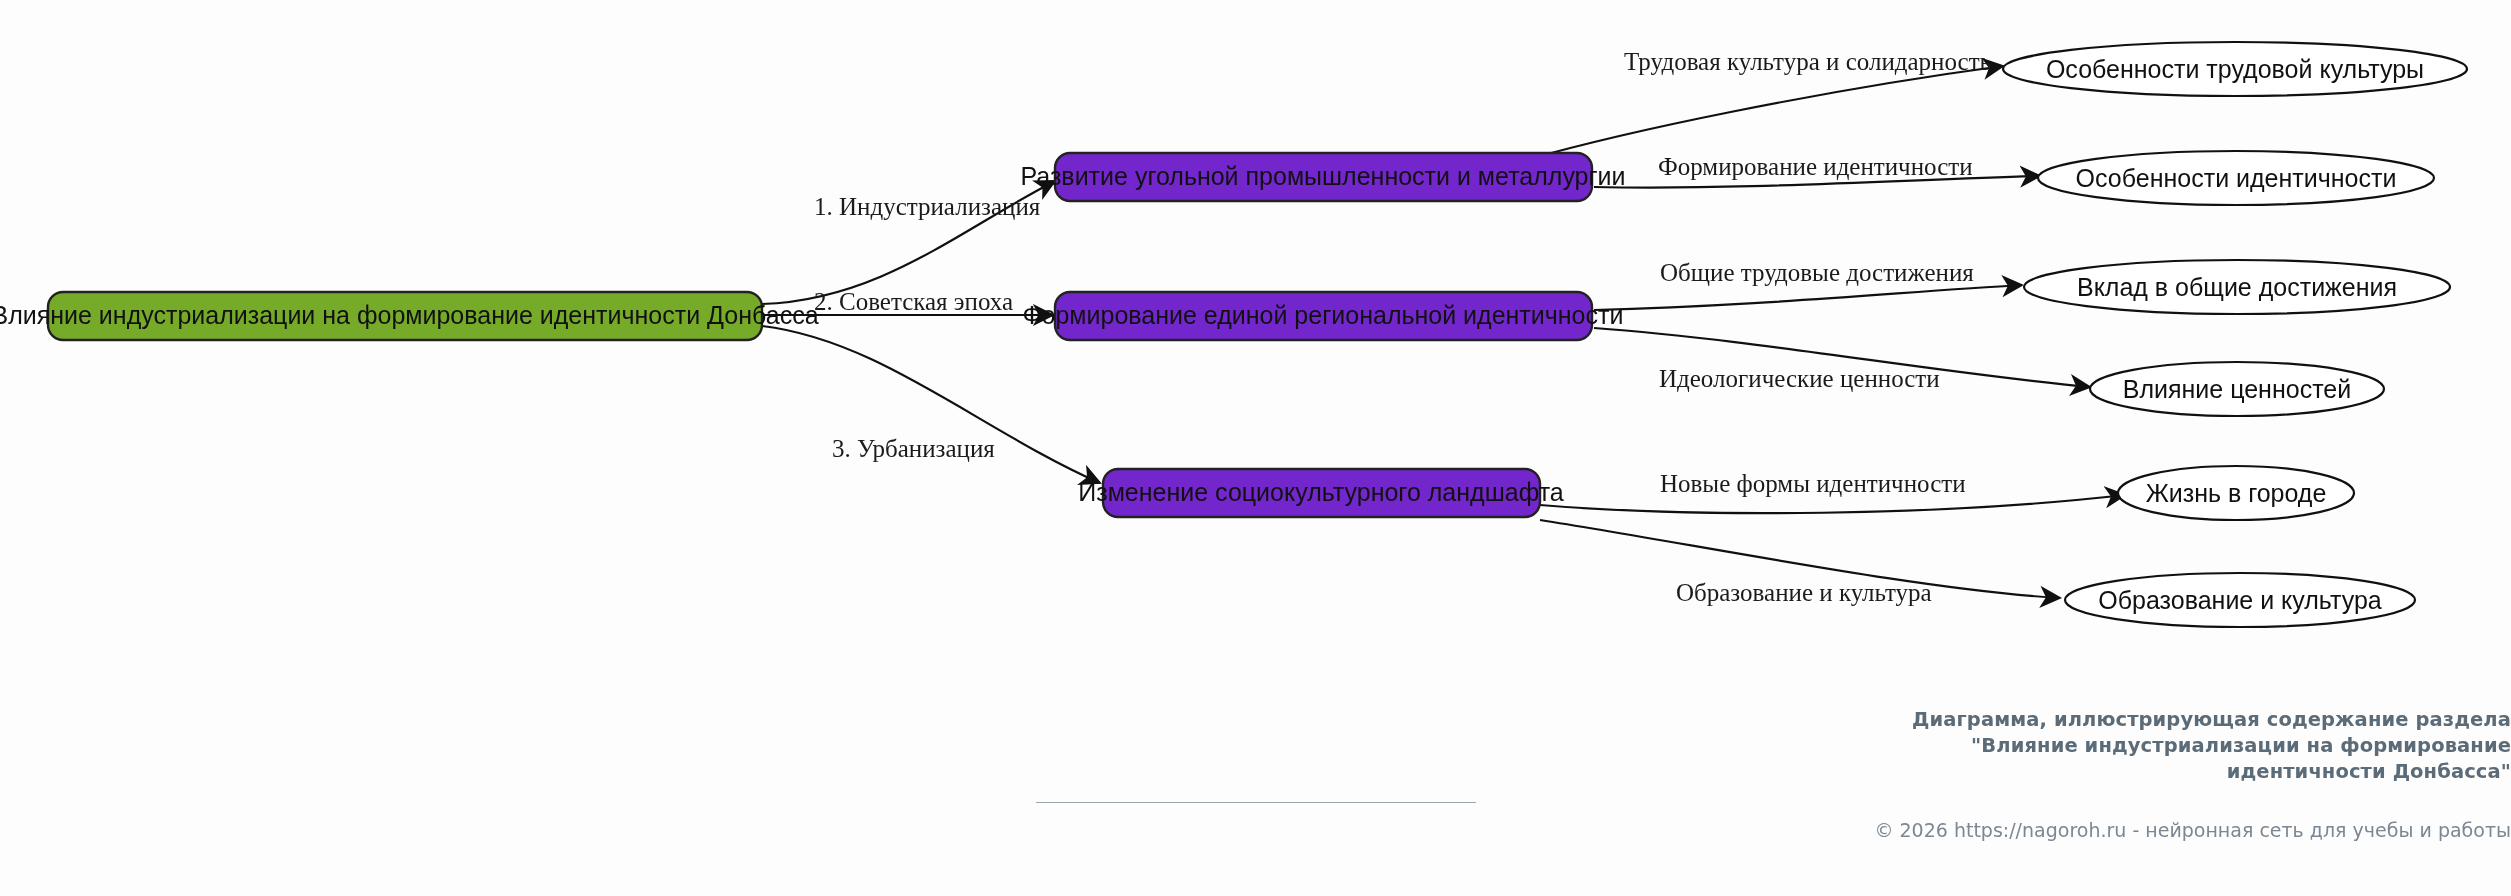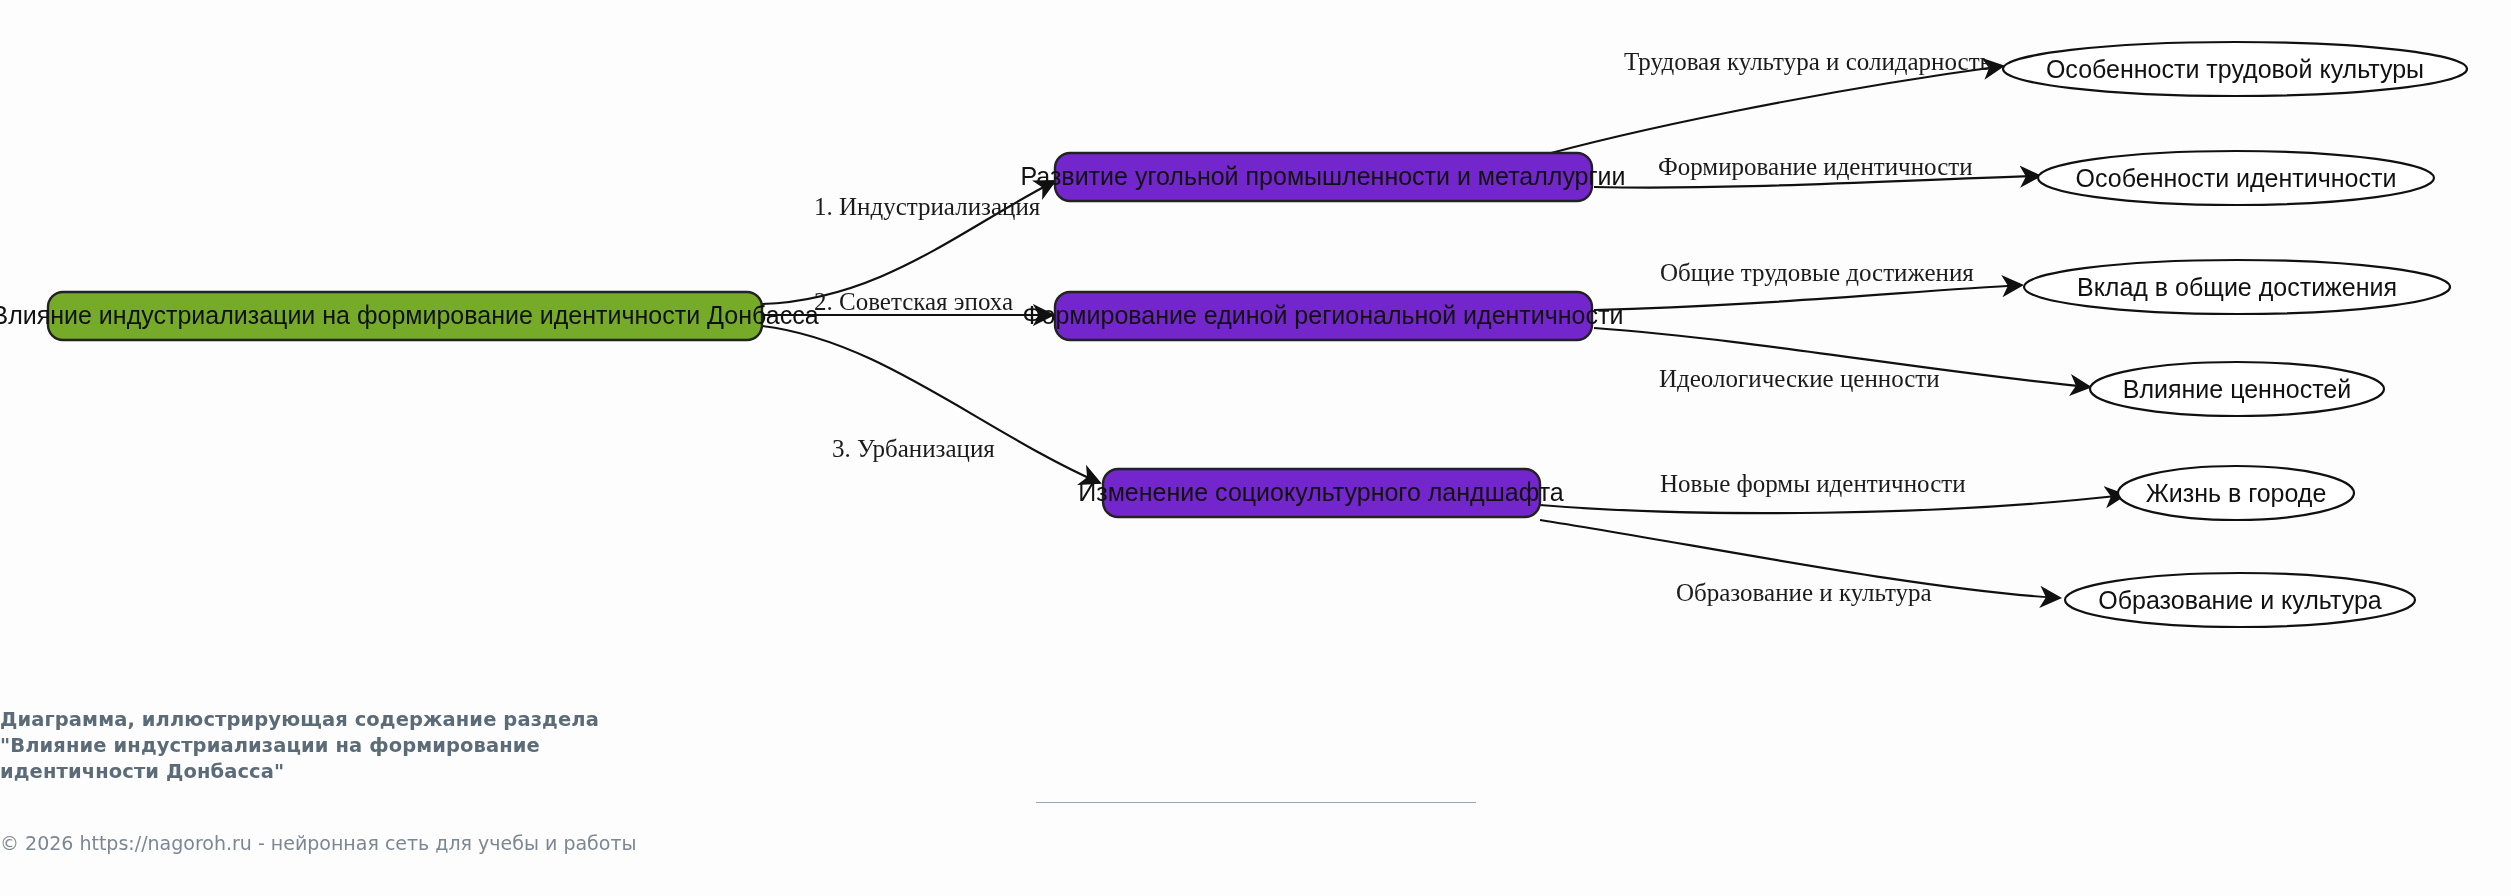--- a/index.html
+++ b/index.html
@@ -6,24 +6,24 @@
   body{width:2511px;height:896px;overflow:hidden;font-family:"Liberation Sans",sans-serif;}
   #stage{position:relative;width:2511px;height:896px;background:#fdfdfd;}
   svg#graph{position:absolute;left:0;top:0;width:2511px;height:896px;display:block;}
   .node-box-text{font-family:"Liberation Sans",sans-serif;font-size:25px;fill:#111111;}
   .node-ell-text{font-family:"Liberation Sans",sans-serif;font-size:25px;fill:#111111;}
   .edge-label{font-family:"Liberation Serif",serif;font-size:25px;fill:#1b1b1b;}
   .edge-path{fill:none;stroke:#101010;stroke-width:2.2;}
   .ell{fill:#ffffff;stroke:#101010;stroke-width:2.2;}
   .rootbox{fill:#76ab2a;stroke:#222222;stroke-width:2.4;}
   .branchbox{fill:#7326cc;stroke:#222222;stroke-width:2.4;}
-  .caption-wrap{position:absolute;left:0;width:2511px;text-align:left;}
+  .caption-wrap{position:absolute;left:0;width:2511px;text-align:right;}
   .caption-title{font-family:"DejaVu Sans",sans-serif;font-weight:bold;font-size:19.5px;color:#5b6b78;line-height:1.33;letter-spacing:.1px;}
   .caption-rule{width:440px;height:1px;background:#9aa7b1;margin:17px auto 0 auto;}
-  .caption-credit{font-family:"DejaVu Sans",sans-serif;font-size:19px;color:#7b8792;margin-top:29px;}
+  .caption-credit{font-family:"DejaVu Sans",sans-serif;font-size:19px;color:#7b8792;margin-top:16px;}
 </style>
 </head>
 <body>
 
 <div id="stage">
 
   <svg id="graph" viewBox="0 0 2511 896">
     <defs>
       <marker id="arrow" viewBox="0 0 12 12" refX="10" refY="6" markerWidth="11" markerHeight="11" orient="auto-start-reverse">
         <path d="M 0 0.5 L 11 6 L 0 11.5 L 3 6 Z" fill="#101010"></path>

